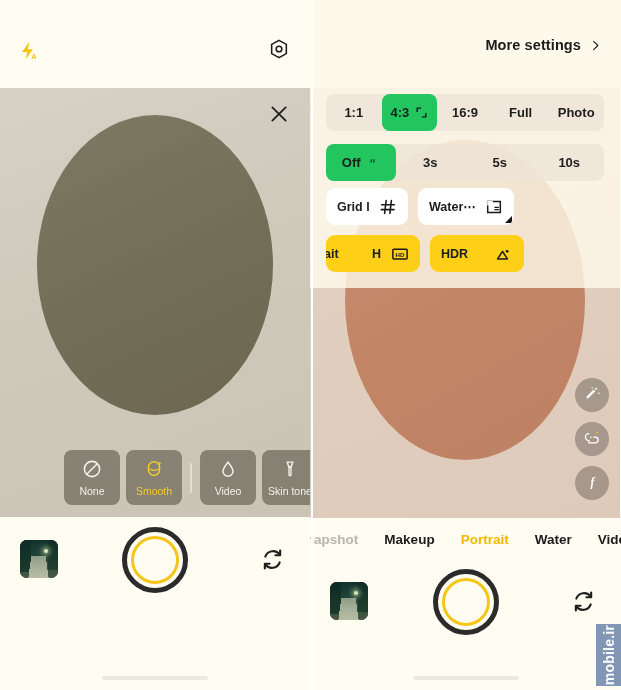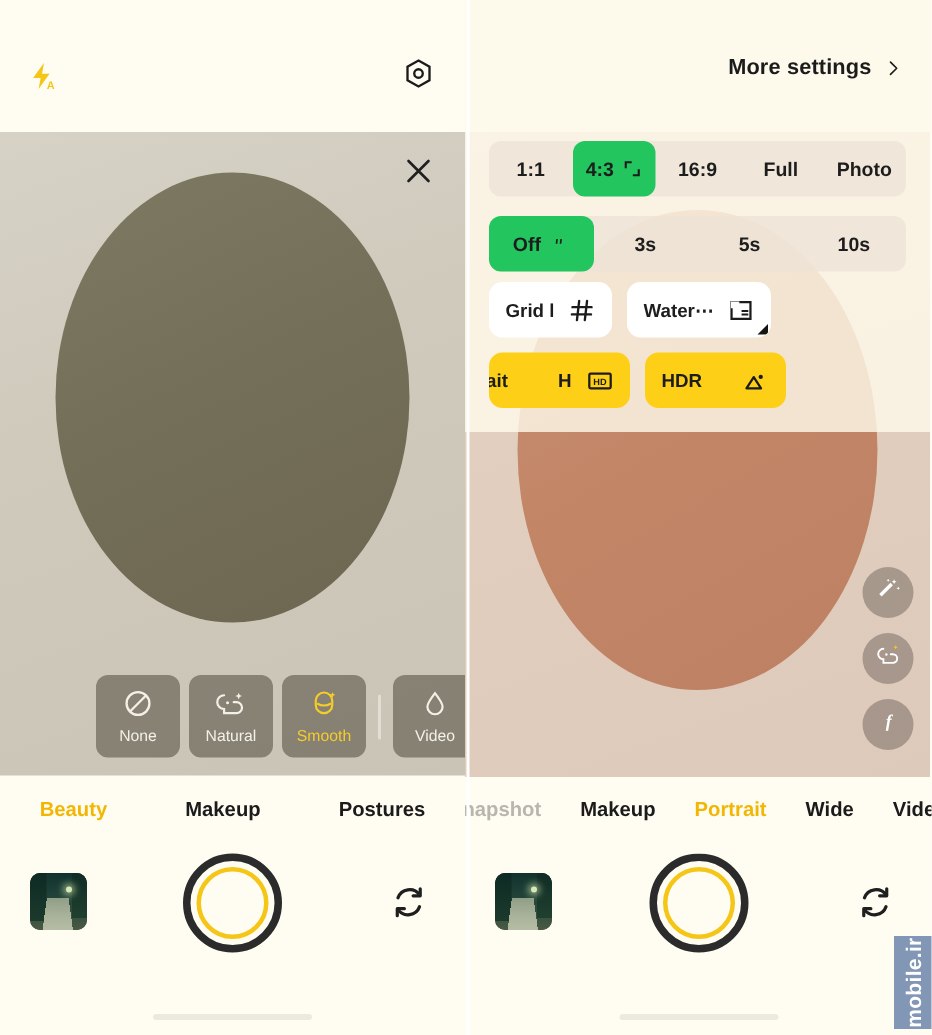--- a/index.html
+++ b/index.html
@@ -203,30 +203,20 @@
       <div class="ftile">
         <span class="ic">
           <svg viewBox="0 0 24 24" width="22" height="22">
             <circle cx="12" cy="12" r="8.3" fill="none" stroke="#f3f0e8" stroke-width="1.7"></circle>
             <path d="M6.2 17.8 L17.8 6.2" stroke="#f3f0e8" stroke-width="1.7"></path>
           </svg>
         </span>
         <span class="lbl">None</span>
       </div>
 
-      <div class="ftile">
-        <span class="ic">
-          <svg viewBox="0 0 24 24" width="22" height="22">
-            <path d="M7 6 a5 5 0 0 0 0 10 v3 h9 a4 4 0 0 0 0-8 h-2" fill="none" stroke="#f3f0e8" stroke-width="1.6" stroke-linecap="round"></path>
-            <circle cx="9.5" cy="11.5" r="1.1" fill="#f3f0e8"></circle>
-            <path d="M17.6 4.2 l.7 1.7 1.7.7 -1.7.7 -.7 1.7 -.7-1.7 -1.7-.7 1.7-.7 Z" fill="#f3f0e8"></path>
-          </svg>
-        </span>
-        <span class="lbl">Natural</span>
-      </div>
 
       <div class="ftile active">
         <span class="ic">
           <svg viewBox="0 0 24 24" width="22" height="22">
             <path d="M12 4 a6 6 0 0 0-6 6 v3 a6 6 0 0 0 12 0 v-3 a6 6 0 0 0-6-6 Z" fill="none" stroke="#f5cc2a" stroke-width="1.6"></path>
             <path d="M7 12 q5 3 10 0" fill="none" stroke="#f5cc2a" stroke-width="1.5"></path>
             <path d="M18.2 3.6 l.6 1.5 1.5.6 -1.5.6 -.6 1.5 -.6-1.5 -1.5-.6 1.5-.6 Z" fill="#f5cc2a"></path>
           </svg>
         </span>
         <span class="lbl">Smooth</span>
@@ -248,25 +238,20 @@
           <svg viewBox="0 0 24 24" width="22" height="22">
             <path d="M9 4.5 h6 l-1.6 5 h-2.8 Z" fill="none" stroke="#f3f0e8" stroke-width="1.6"></path>
             <rect x="10.9" y="9.8" width="2.2" height="9.5" rx="1" fill="none" stroke="#f3f0e8" stroke-width="1.5"></rect>
           </svg>
         </span>
         <span class="lbl">Skin tone</span>
       </div>
     </div>
 
     <div class="bottombar">
-      <div class="modes left-modes">
-        <span class="mode active">Beauty</span>
-        <span class="mode">Makeup</span>
-        <span class="mode">Postures</span>
-      </div>
       <div class="controls">
         <div class="thumb">
           <span class="sky"></span>
             <span class="tree-l"></span>
             <span class="tree-r"></span>
           <span class="path"></span>
             <span class="lamp"></span>
         </div>
         <div class="shutter">
           <div class="inner"></div>
@@ -411,21 +396,21 @@
           </svg>
         </span>
       </div>
     </div>
 
     <div class="bottombar r">
       <div class="modes">
         <span class="mode dim">Snapshot</span>
         <span class="mode">Makeup</span>
         <span class="mode active">Portrait</span>
-        <span class="mode">Wide</span>
+        <span class="mode">Water</span>
         <span class="mode">Video</span>
       </div>
       <div class="controls">
         <div class="thumb">
           <span class="sky"></span>
             <span class="tree-l"></span>
             <span class="tree-r"></span>
           <span class="path"></span>
             <span class="lamp"></span>
         </div>

